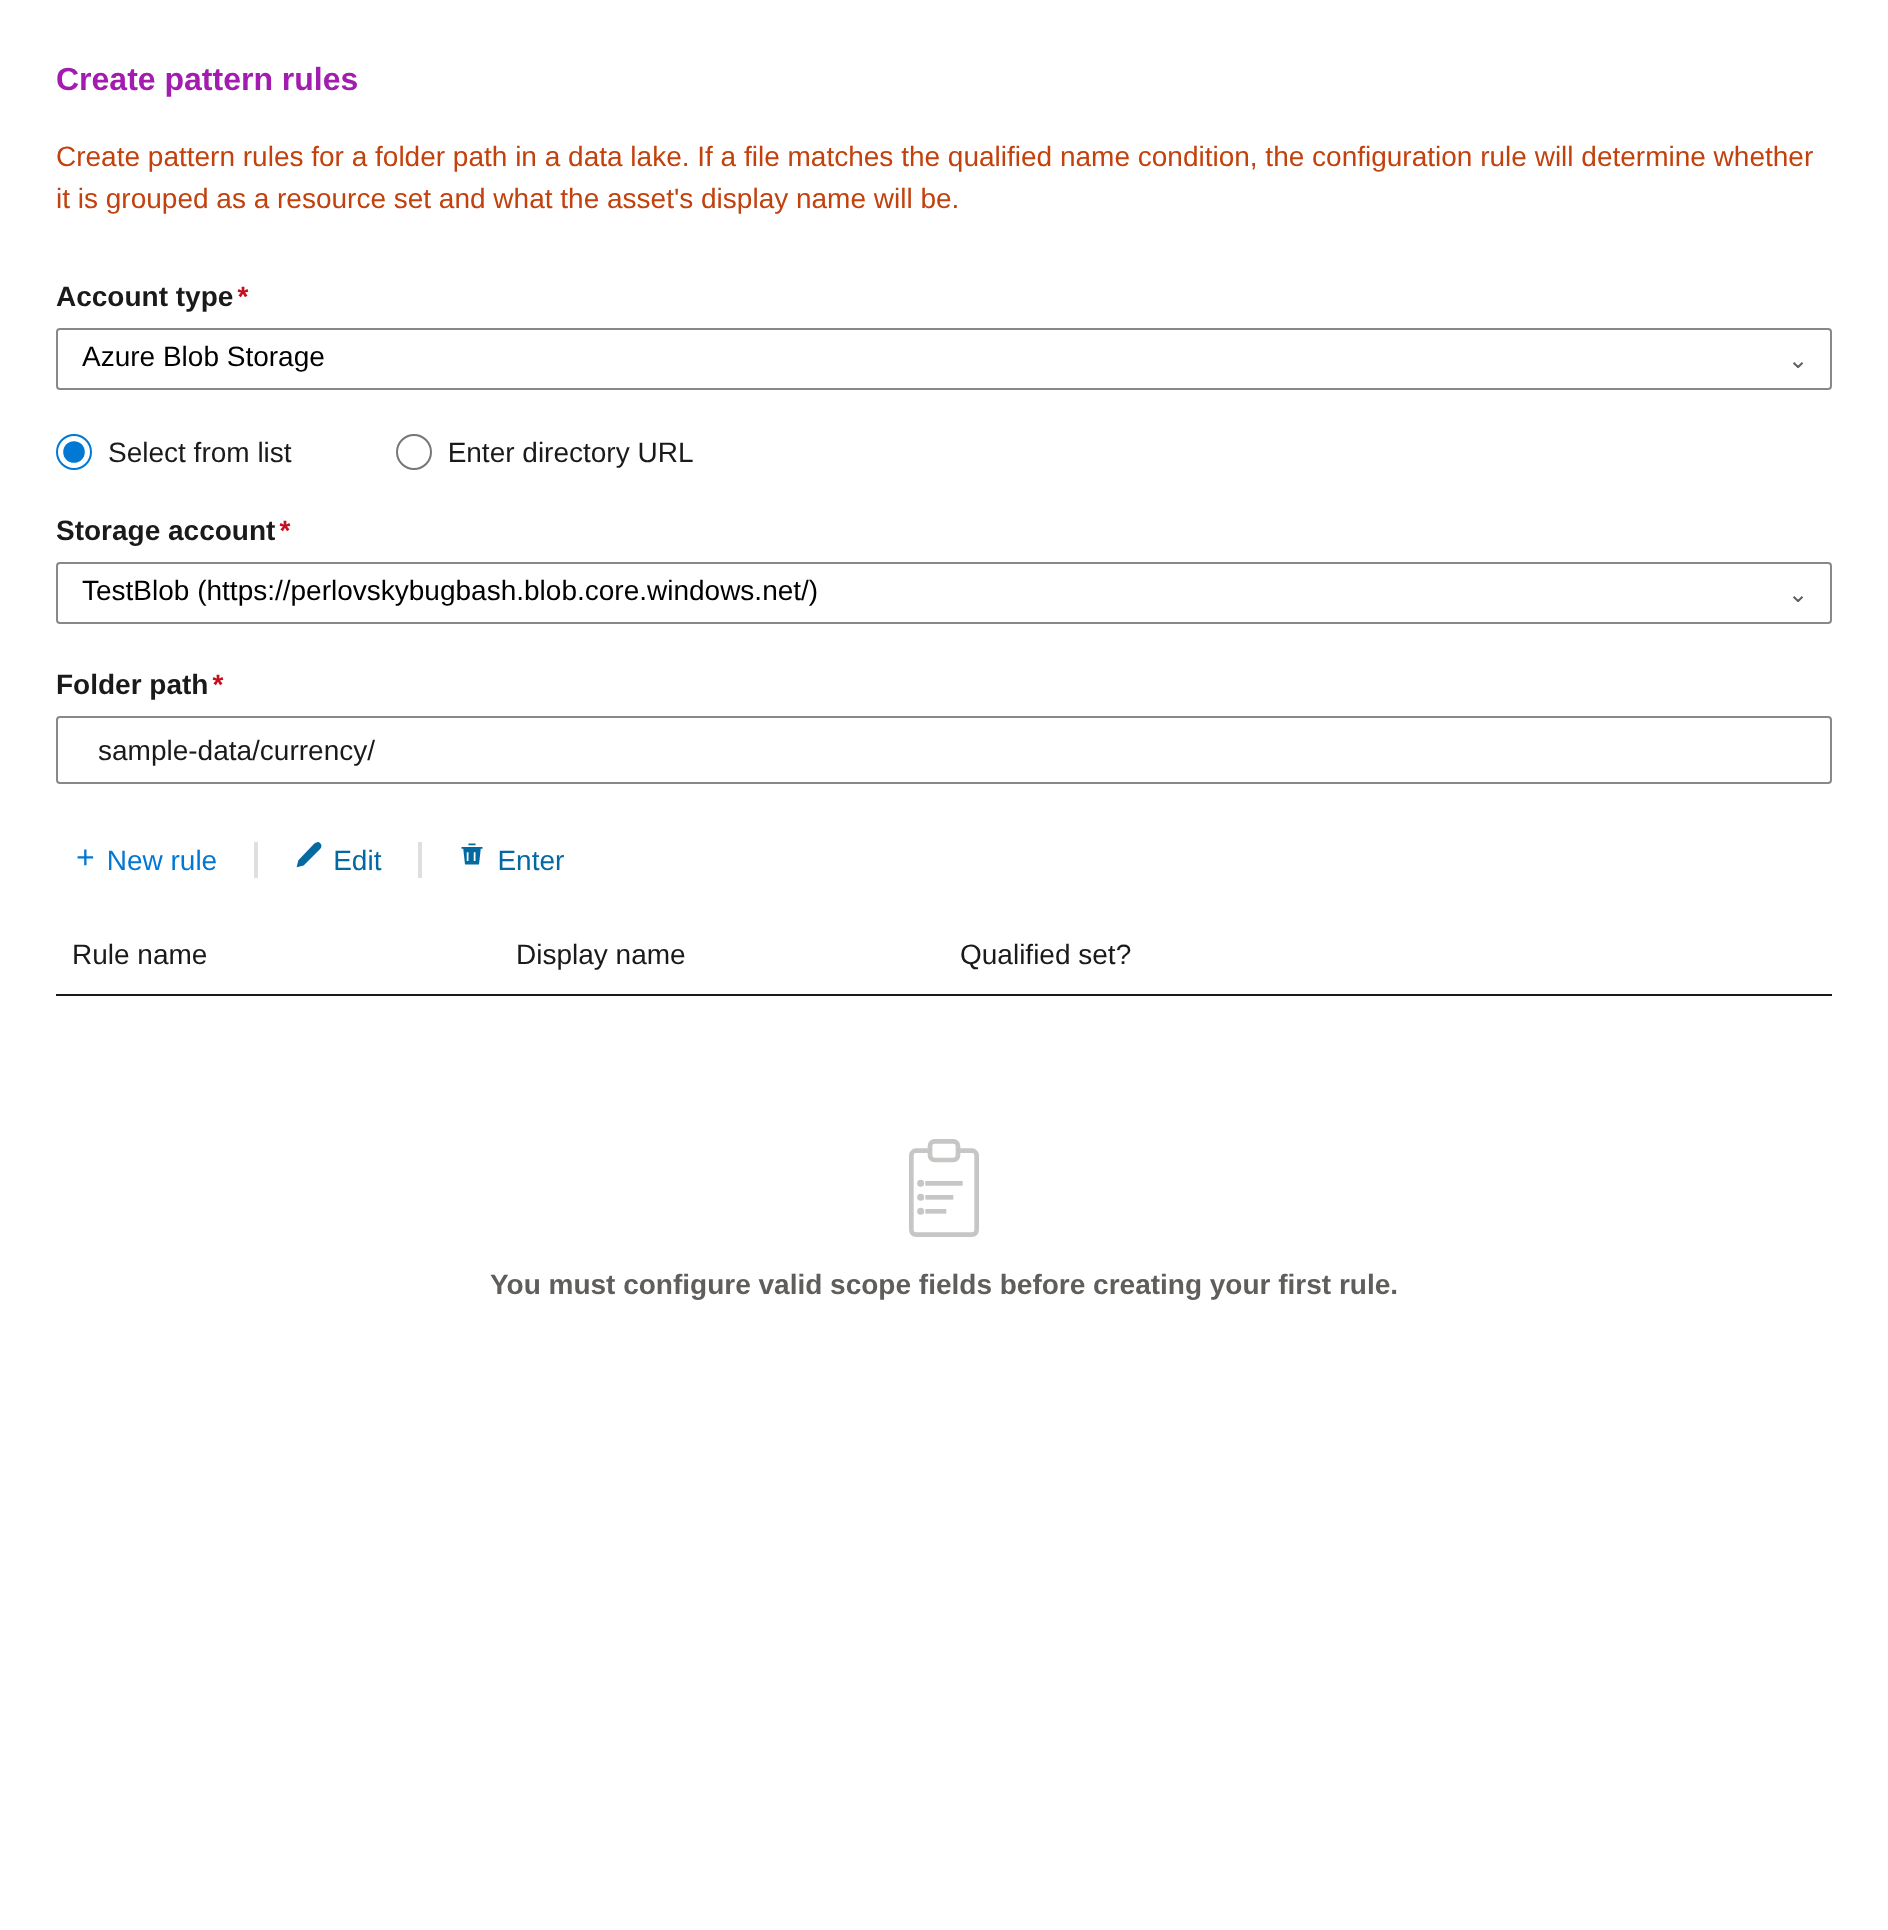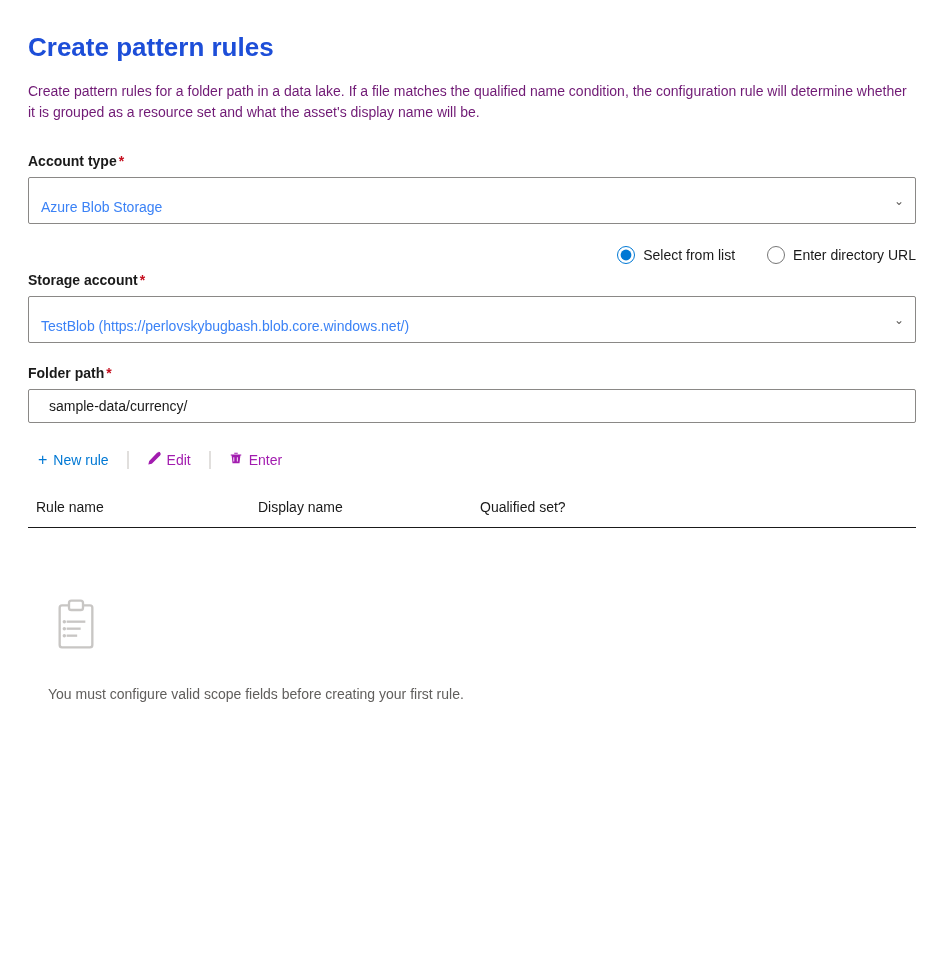--- a/index.html
+++ b/index.html
@@ -6,29 +6,29 @@
     body {
       font-family: 'Segoe UI', sans-serif;
       font-size: 14px;
       color: #1a1a1a;
       background: #fff;
       padding: 32px 28px;
       max-width: 944px;
     }
 
     .page-title {
-      font-size: 26px;
+      font-size: 16px;
       font-weight: 600;
       margin-bottom: 18px;
-      color: #1d4ed8;
+      color: #a21caf;
     }
 
     .description {
       font-size: 14px;
-      color: #701a75;
+      color: #c2410c;
       line-height: 1.5;
       margin-bottom: 30px;
     }
 
     .section-label {
       font-size: 14px;
       font-weight: 600;
       margin-bottom: 8px;
     }
 
@@ -41,48 +41,47 @@
       margin-bottom: 22px;
     }
 
     .dropdown-wrapper {
       position: relative;
       width: 100%;
     }
 
     .dropdown-select {
       width: 100%;
-      padding: 21px 40px 8px 12px;
+      padding: 5px 40px 8px 12px;
       border: 1px solid #8a8886;
       border-radius: 2px;
       background: #fff;
       font-size: 14px;
-      color: #3b82f6;
+      color: #000000;
       appearance: none;
       -webkit-appearance: none;
       cursor: pointer;
       outline: none;
     }
 
     .dropdown-chevron {
       position: absolute;
       right: 12px;
       top: 50%;
       transform: translateY(-50%);
       pointer-events: none;
       color: #605e5c;
       font-size: 12px;
     }
 
     .radio-group {
       display: flex;
-      gap: 32px;
-      align-items: center;
-      margin-bottom: 8px;
-      justify-content: flex-end;
+      gap: 52px;
+      align-items: center;
+      margin-bottom: 22px;
     }
 
     .radio-option {
       display: flex;
       align-items: center;
       gap: 8px;
       cursor: pointer;
     }
 
     .radio-input {
@@ -131,21 +130,21 @@
       font-size: 14px;
       color: #1a1a1a;
       border-radius: 2px;
     }
 
     .toolbar-btn.primary {
       color: #0078d4;
     }
 
     .toolbar-btn.disabled {
-      color: #a21caf;
+      color: #0369a1;
       cursor: default;
     }
 
     .toolbar-icon {
       font-size: 16px;
       font-weight: 300;
     }
 
     .table-container {
       width: 100%;
@@ -162,24 +161,25 @@
     .table-header-cell {
       font-size: 14px;
       font-weight: 400;
       padding: 4px 8px;
       text-align: left;
     }
 
     .empty-state {
       display: flex;
       flex-direction: column;
-      align-items: flex-start;
+      align-items: center;
       justify-content: center;
       padding: 60px 20px;
-      gap: 34px;
+      gap: 12px;
+      font-weight: bold;
     }
 
     .empty-icon {
       width: 56px;
       height: 56px;
       color: #c8c6c4;
     }
 
     .empty-text {
       font-size: 14px;

